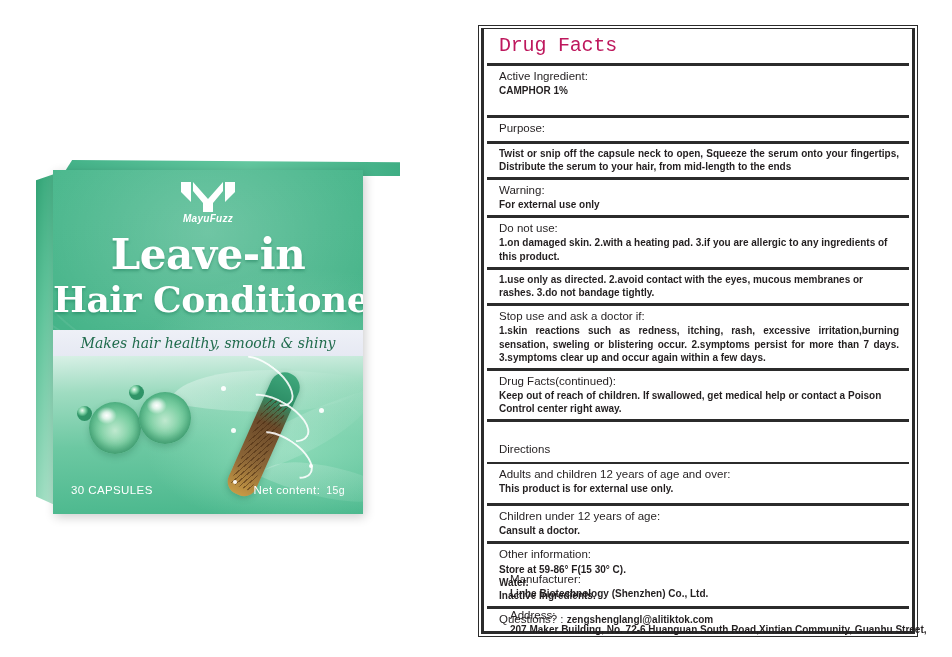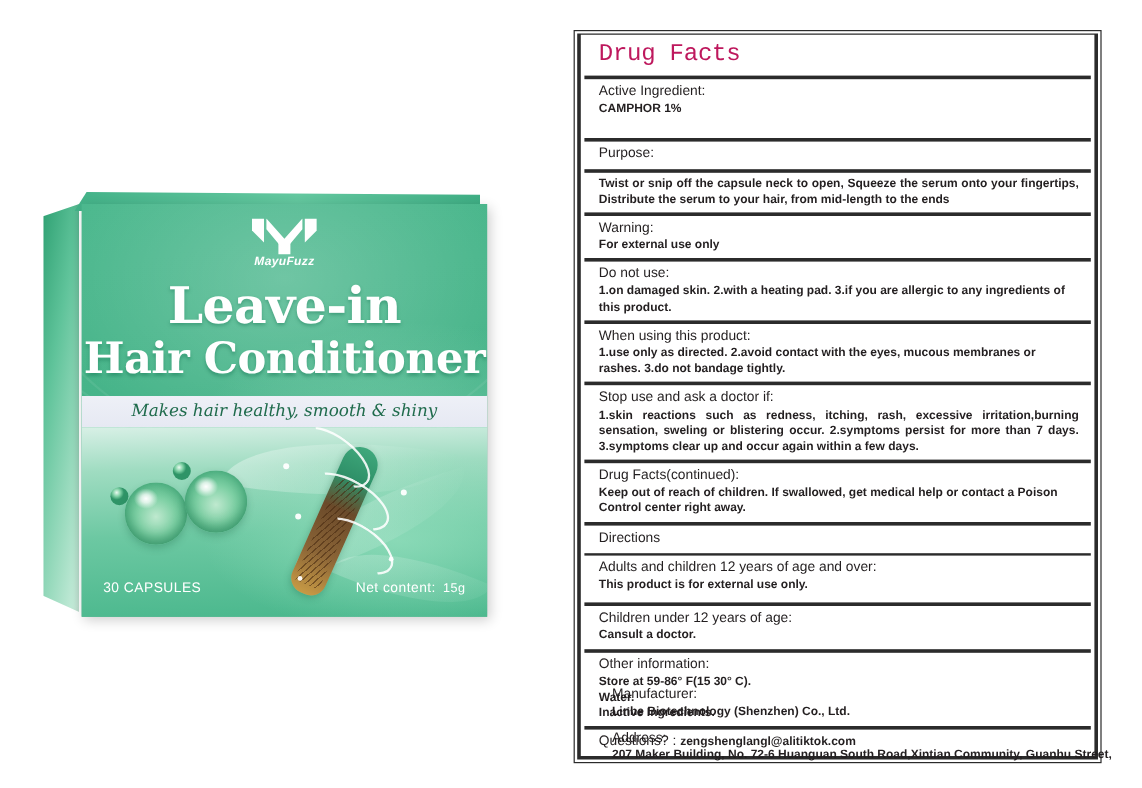--- a/index.html
+++ b/index.html
@@ -66,23 +66,23 @@
     top: 6px;
     width: 338px;
     height: 16px;
     background: linear-gradient(90deg, #43b288 0%, #63c79f 55%, #3fae84 100%);
     clip-path: polygon(0% 100%, 3% 0%, 100% 14%, 100% 100%);
   }
 
   
   .box-front {
     position: absolute;
-    left: 32px;
+    left: 17px;
     top: 16px;
-    width: 338px;
+    width: 310px;
     height: 344px;
     background:
       radial-gradient(120% 90% at 82% 78%, rgba(180,235,210,.55) 0%, rgba(180,235,210,0) 55%),
       radial-gradient(100% 70% at 50% 18%, rgba(255,255,255,.22) 0%, rgba(255,255,255,0) 60%),
       linear-gradient(168deg, #49b78c 0%, #46b489 40%, #3fae84 75%, #349d76 100%);
     overflow: hidden;
     box-shadow: 2px 3px 10px rgba(0,0,0,.20);
   }
   
   .arc {
@@ -286,21 +286,21 @@
     font-weight: bold;
     color: #231f20;
     line-height: 1.32;
     text-align: justify;
     margin-top: 0px;
   }
   .sec-body.nowrapjust { text-align: left; }
   .sec-body .ln { display: block; }
   .sec.pad-extra { padding-bottom: 18px; }
   .sec.pad-extra2 { padding-bottom: 8px; }
-  .sec.onlyhead { padding-top: 4px; padding-bottom: 4px; }
+  .sec.onlyhead { padding-top: 4px; padding-bottom: 4px; margin-top: 16px; }
   .sec.questions .sec-head { font-size: 11.5px; }
   .sec.questions .qmail { font-size: 10px; font-weight: bold; }
 
   .dfl-footer {
     position: absolute;
     left: 20px;
     top: 572px;
     width: 430px;
     margin-left: 20px;
   }
@@ -397,21 +397,20 @@
         <div class="sec-head">Warning:</div>
         <div class="sec-body">For external use only</div>
       </div>
 
       <div class="sec">
         <div class="sec-head">Do not use:</div>
         <div class="sec-body nowrapjust">1.on damaged skin. 2.with a heating pad. 3.if you are allergic to any ingredients of this product.</div>
       </div>
 
       <div class="sec">
-        <div class="sec-head">When using this product:</div>
         <div class="sec-body nowrapjust">1.use only as directed. 2.avoid contact with the eyes, mucous membranes or rashes. 3.do not bandage tightly.</div>
       </div>
 
       <div class="sec">
         <div class="sec-head">Stop use and ask a doctor if:</div>
         <div class="sec-body">1.skin reactions such as redness, itching, rash, excessive irritation,burning sensation, sweling or blistering occur. 2.symptoms persist for more than 7 days. 3.symptoms clear up and occur again within a few days.</div>
       </div>
 
       <div class="sec">
         <div class="sec-head">Drug Facts(continued):</div>

